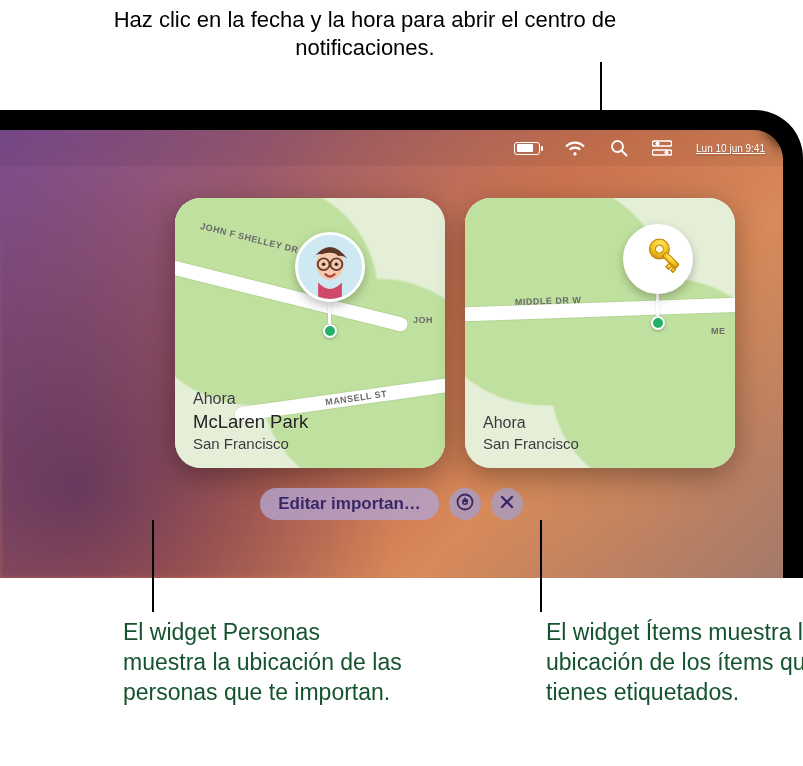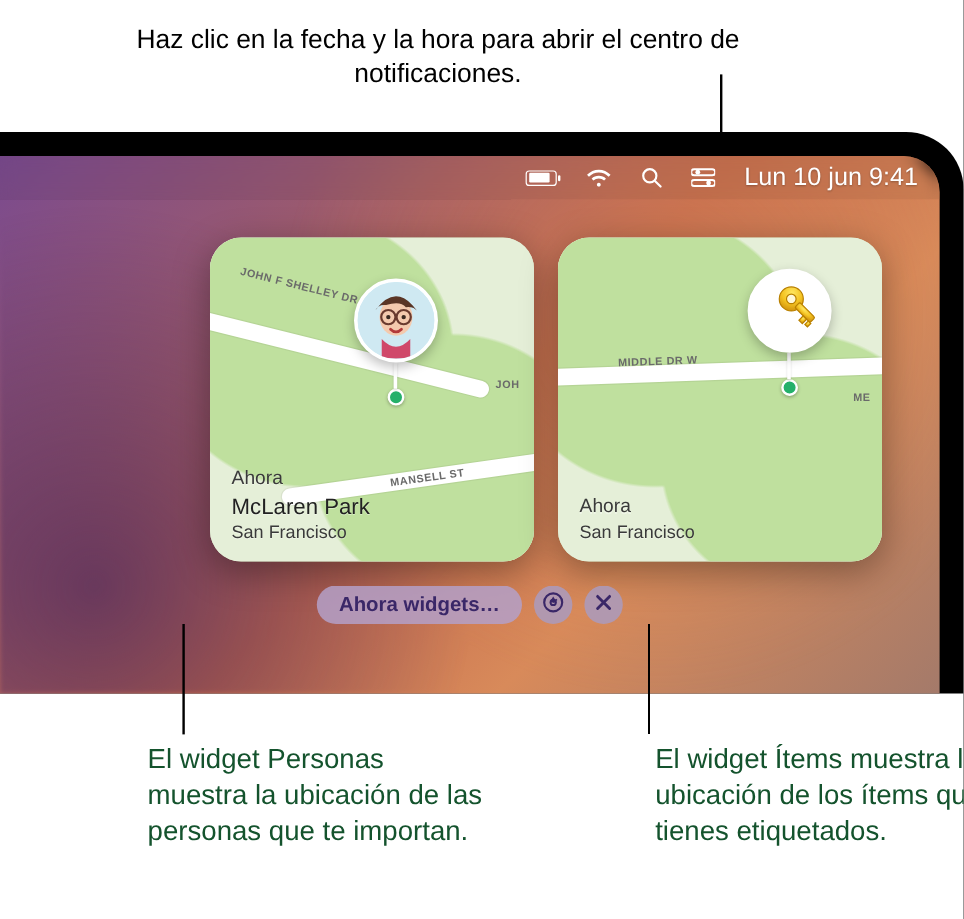--- a/index.html
+++ b/index.html
@@ -57,25 +57,26 @@
   .menubar {
     position: absolute;
     top: 0; left: 0; right: 0;
     height: 36px;
     display: flex;
     justify-content: flex-end;
     align-items: center;
     gap: 24px;
     padding-right: 18px;
     color: #fff;
-    font-size: 21px;
+    font-size: 10px;
     font-weight: 500;
     text-shadow: 0 1px 2px rgba(0,0,0,.3);
     background: rgba(0,0,0,.05);
     backdrop-filter: blur(6px);
+    text-decoration: underline;
   }
   .menubar .mi { display:flex; align-items:center; }
   .battery {
     width: 26px; height: 13px; border: 1.5px solid #fff; border-radius: 3px; position: relative;
   }
   .battery::after{
     content:""; position:absolute; right:-4px; top:3px; width:2.5px; height:5px; background:#fff; border-radius:1px;
   }
   .battery .fill{ position:absolute; left:1.5px; top:1.5px; bottom:1.5px; width:70%; background:#fff; border-radius:1px;}
 
@@ -154,21 +155,21 @@
   }
 
   
   .bottom-callout {
     position:absolute; font-size:23px; line-height:1.3; color:#14532d; width:300px;
   }
 </style>
 </head>
 <body>
 
-<div class="callout" style="left:55px; top:6px; width:620px;margin-top:13px;">Haz clic en la fecha y la hora para abrir el centro de notificaciones.</div>
+<div class="callout" style="left:55px; top:6px; width:620px;">Haz clic en la fecha y la hora para abrir el centro de notificaciones.</div>
 <div class="line" style="left:600px; top:62px; width:1.5px; height:50px;"></div>
 
 <div class="device">
   <div class="screen">
     <div class="wallpaper-blur"></div>
 
     <div class="menubar">
       <span class="mi">
         <span class="battery">
             <span class="fill"></span>
@@ -258,21 +259,21 @@
         </div>
 
         <div class="widget-text">
           <div class="now">Ahora</div>
           <div class="city">San Francisco</div>
         </div>
       </div>
     </div>
 
     <div class="edit-row">
-      <div class="pill">Ahora widgets…</div>
+      <div class="pill">Editar importan…</div>
       <div class="roundbtn">
         <span>
           <svg width="18" height="18" viewBox="0 0 18 18">
               <circle cx="9" cy="9" r="7.5" fill="none" stroke="#3a2768" stroke-width="1.8"></circle>
               <path d="M9 4 l3 5 h-6z" fill="#3a2768" transform="rotate(0 9 9)"></path>
               <circle cx="9" cy="9" r="2.2" fill="none" stroke="#3a2768" stroke-width="1.6"></circle>
               <path d="M9 9 L9 5" stroke="#3a2768" stroke-width="1.4" transform="rotate(50 9 9)"></path>
             </svg>
         </span>
       </div>

